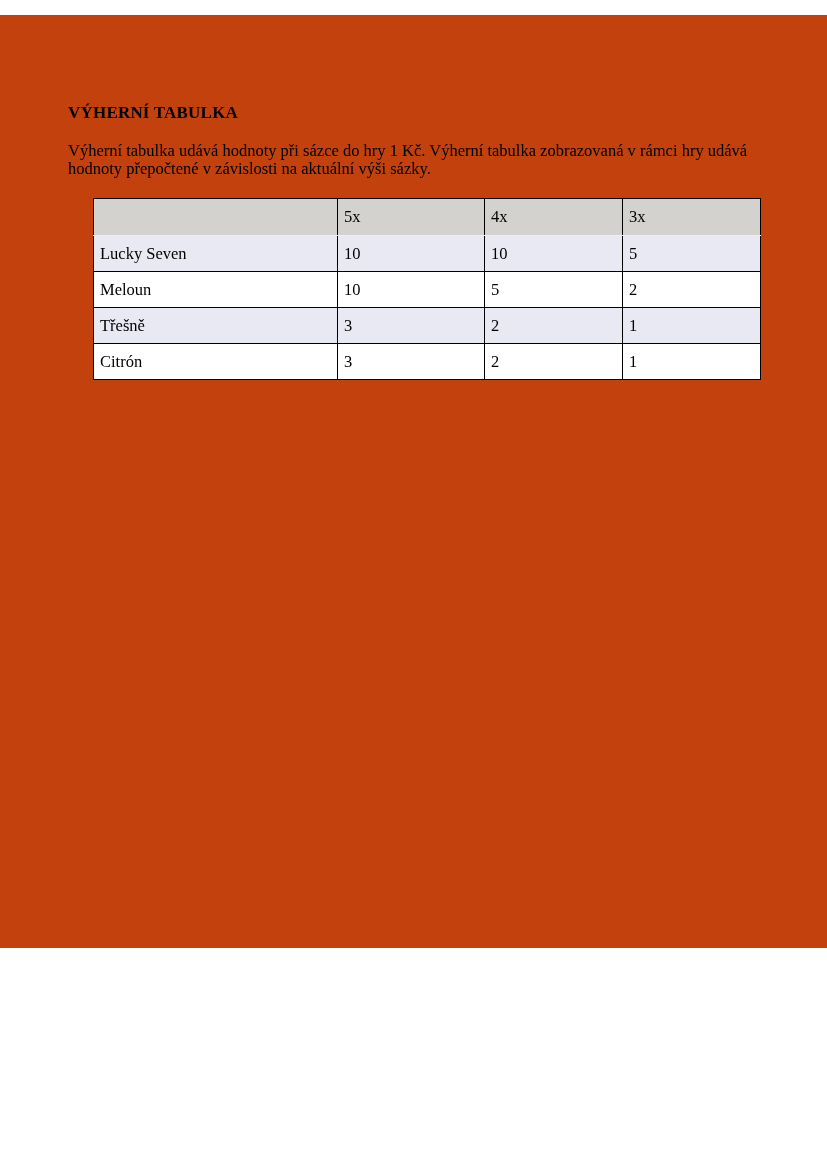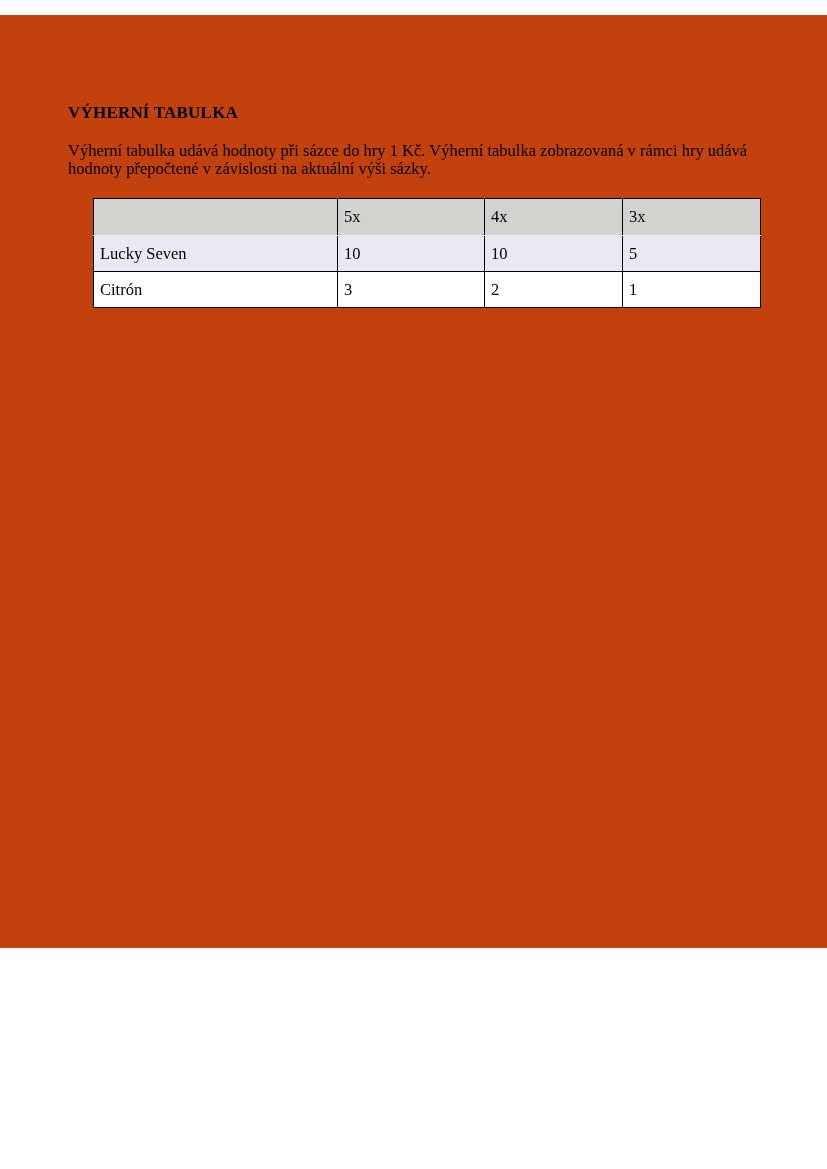--- a/index.html
+++ b/index.html
@@ -90,20 +90,32 @@
       </tr>
     </thead>
     <tbody>
       <tr>
         <td>Lucky Seven</td>
         <td>10</td>
         <td>10</td>
         <td>5</td>
       </tr>
       <tr>
+        <td>Meloun</td>
+        <td>10</td>
+        <td>5</td>
+        <td>2</td>
+      </tr>
+      <tr>
+        <td>Třešně</td>
+        <td>3</td>
+        <td>2</td>
+        <td>1</td>
+      </tr>
+      <tr>
         <td>Citrón</td>
         <td>3</td>
         <td>2</td>
         <td>1</td>
       </tr>
     </tbody>
   </table>
 
 </div>
 

